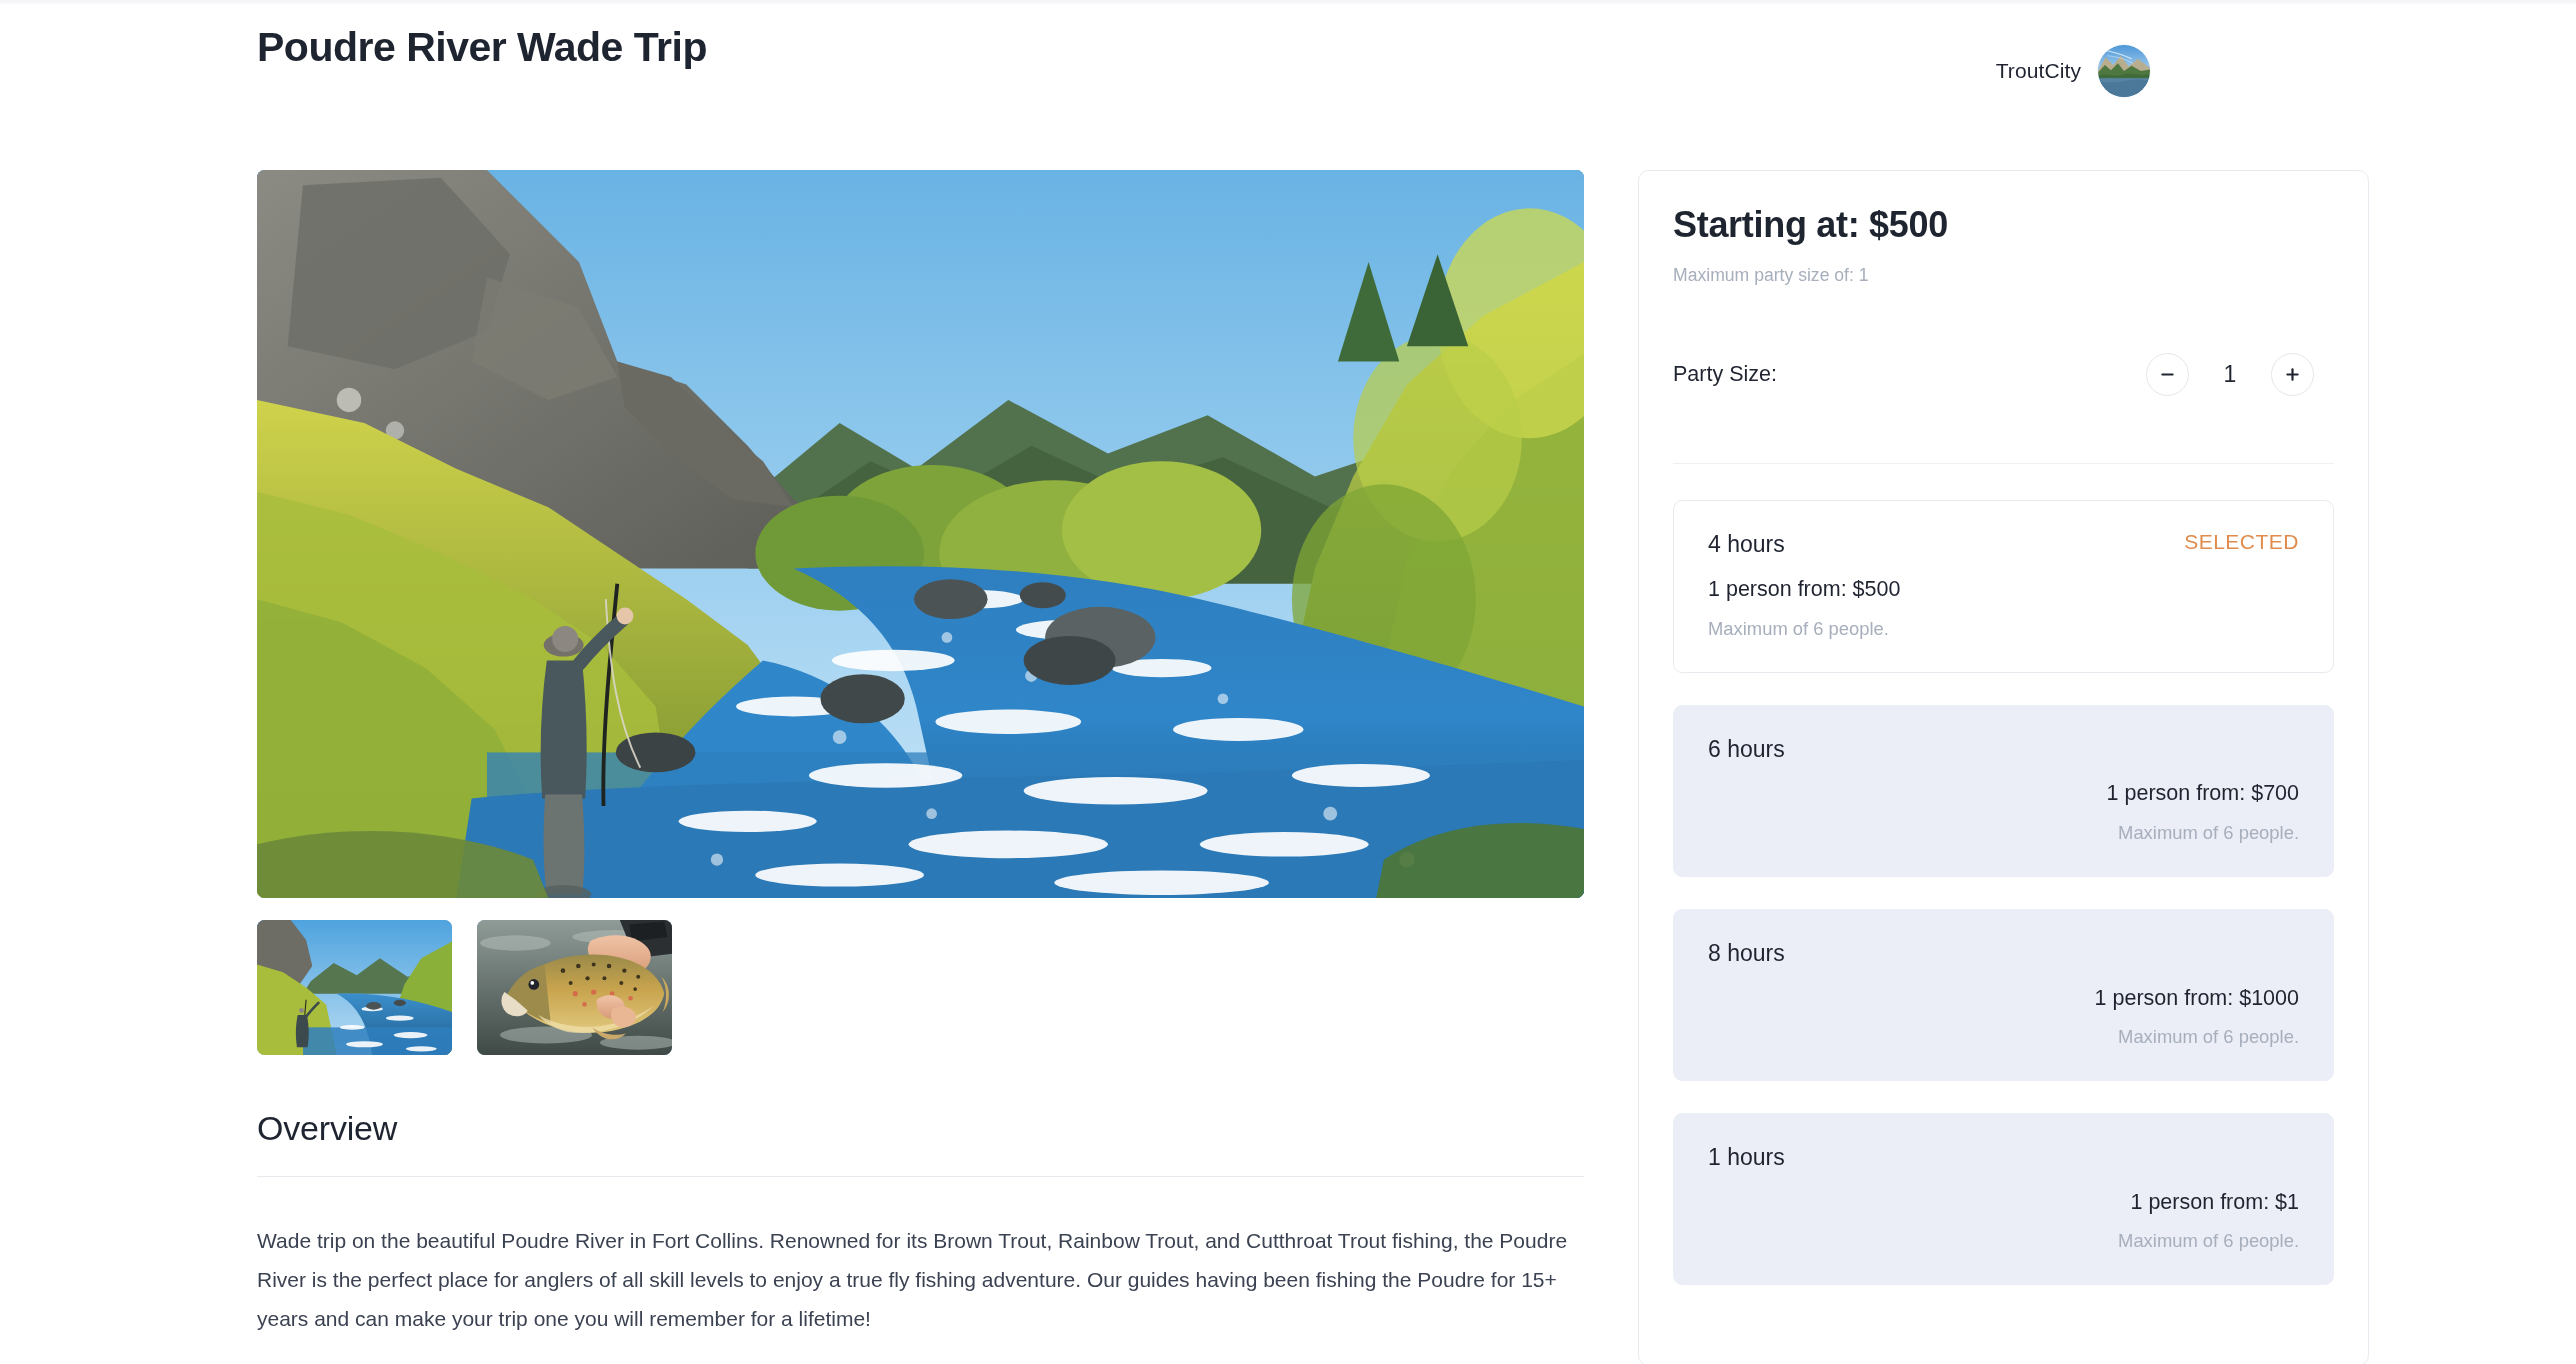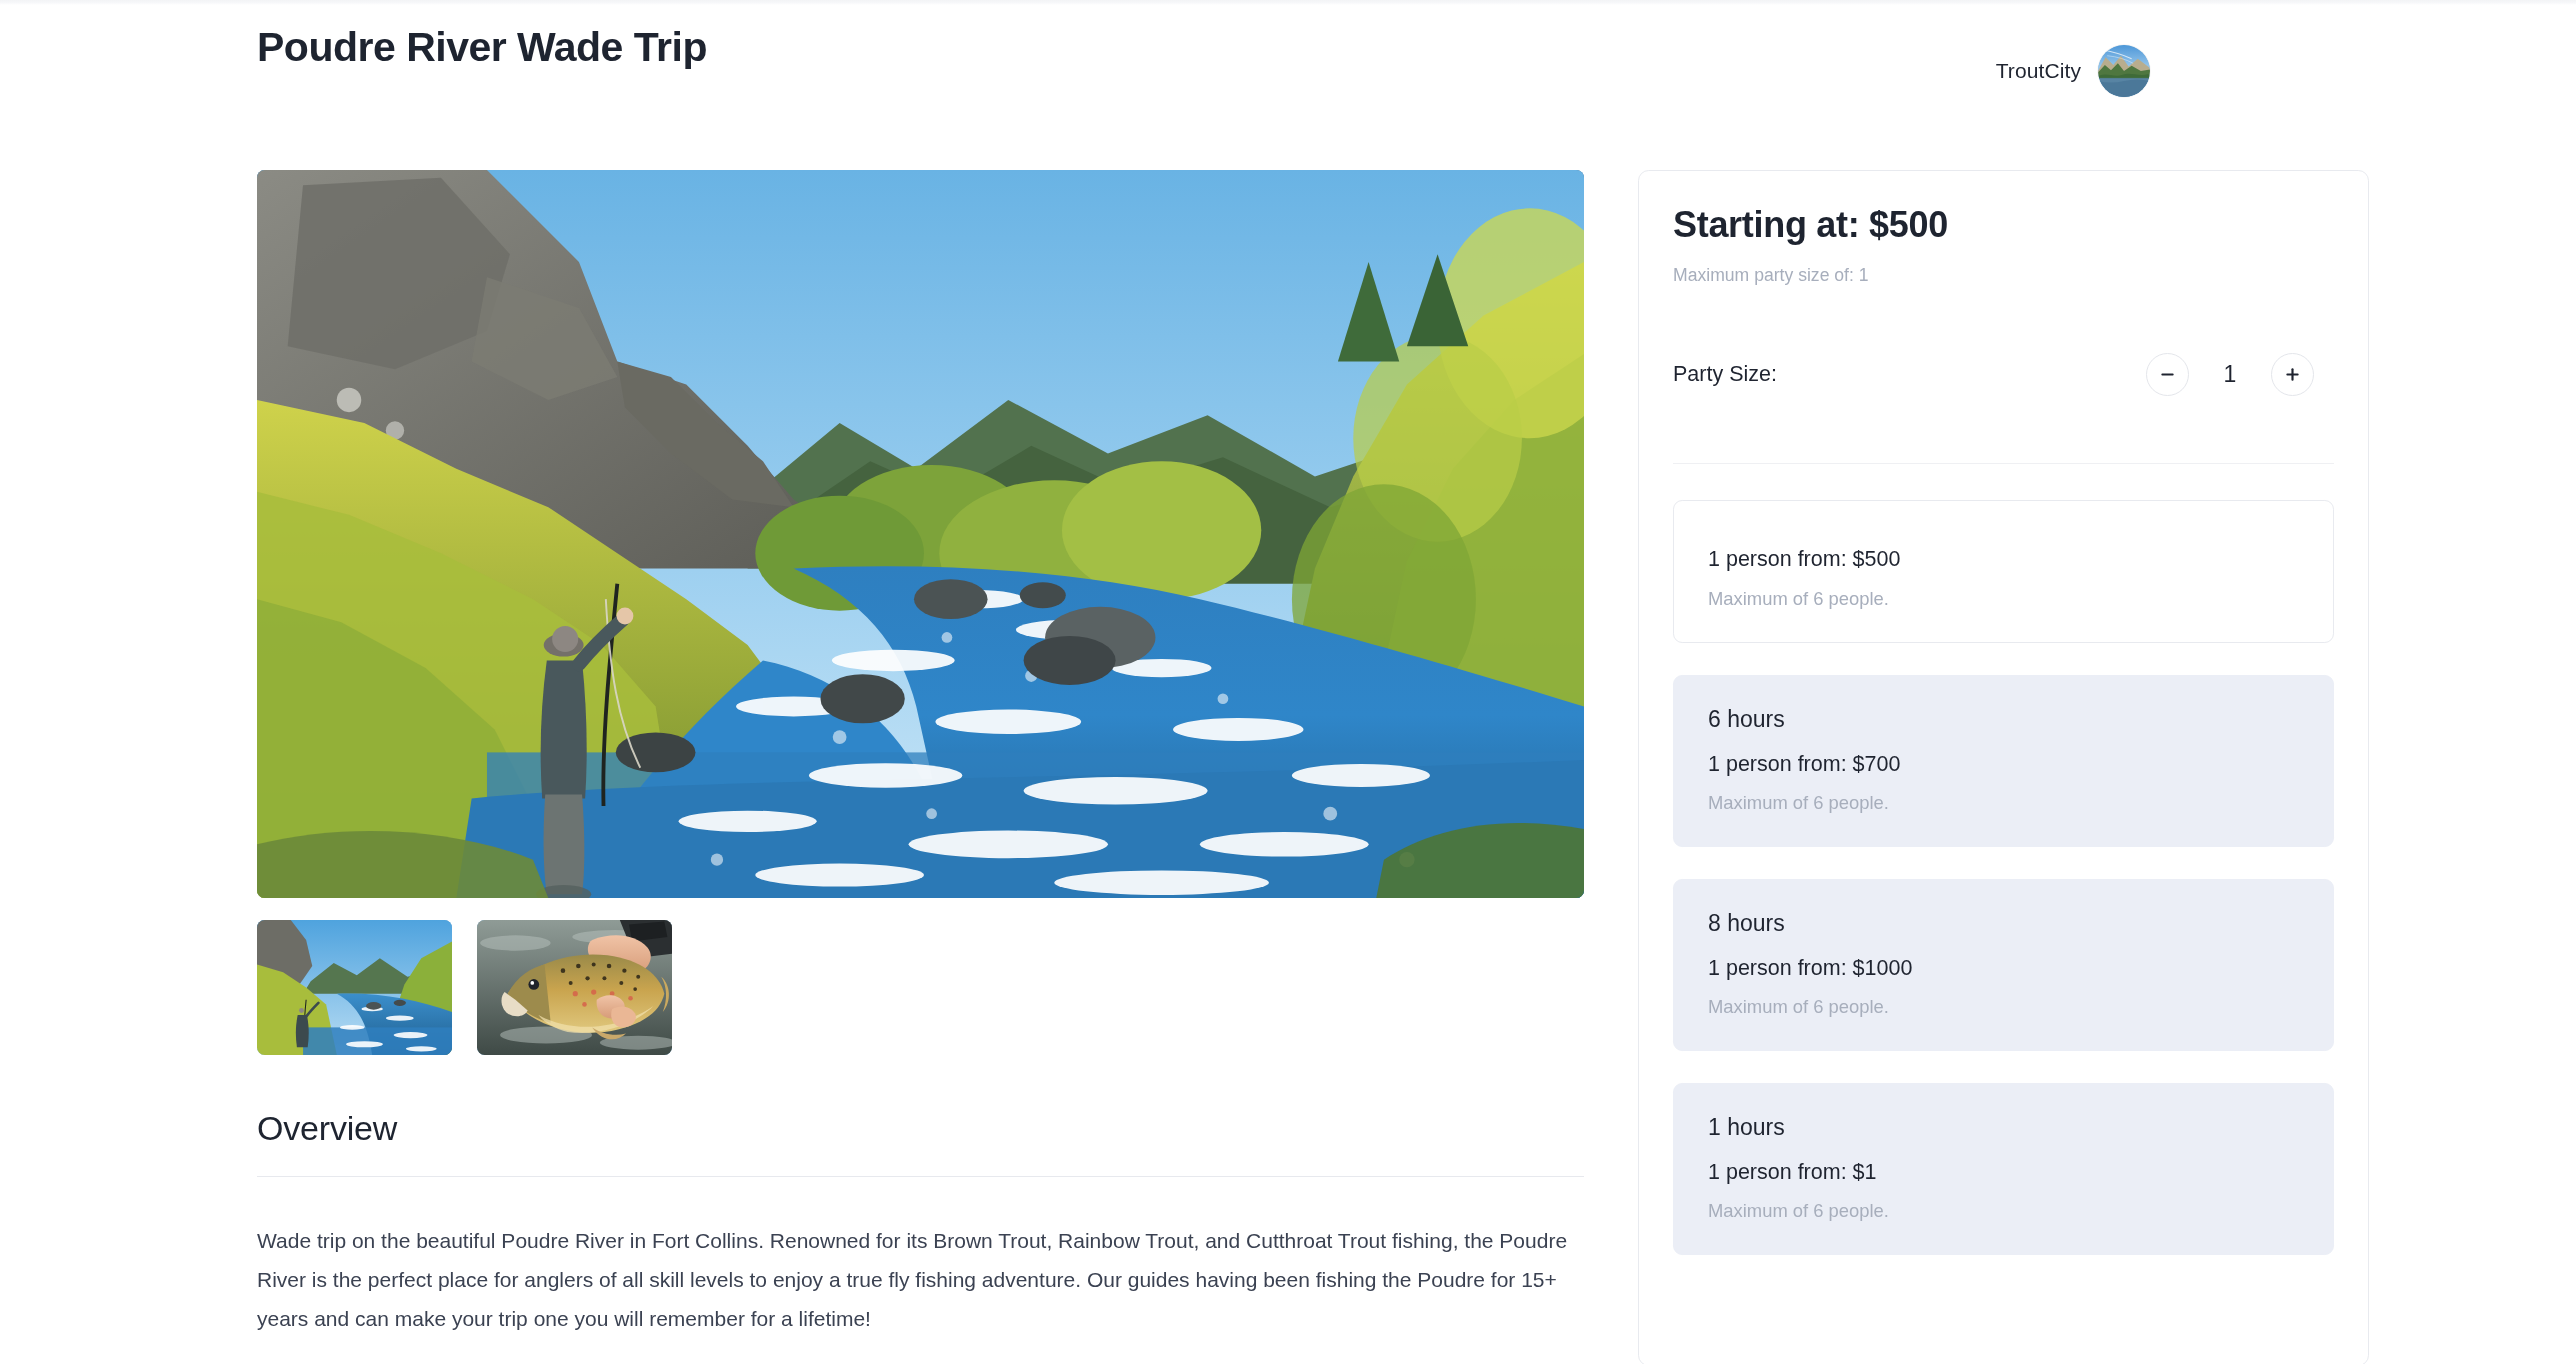--- a/index.html
+++ b/index.html
@@ -223,20 +223,21 @@
     position: relative;
     box-sizing: border-box;
   }
   .option-card.selected {
     background: #ffffff;
     border: 0.8px solid #e8eaef;
   }
   .option-card.unselected {
     background: #ebeef6;
     border: 0.8px solid #ebeef6;
+    text-align: right;
   }
   .option-head {
     display: flex;
     align-items: flex-start;
     justify-content: space-between;
   }
   .option-duration {
     font-size: 23px;
     font-weight: 400;
     color: #1f2430;
@@ -568,20 +569,24 @@
           </button>
         </div>
       </div>
 
       <div class="panel-divider"></div>
 
 
       <div class="options">
 
         <div class="option-card selected">
+          <div class="option-head">
+            <div class="option-duration">4 hours</div>
+            <div class="option-badge">SELECTED</div>
+          </div>
           <div class="option-price">1 person from: $500</div>
           <div class="option-max">Maximum of 6 people.</div>
         </div>
 
         <div class="option-card unselected">
           <div class="option-head">
             <div class="option-duration">6 hours</div>
             <div class="option-badge"></div>
           </div>
           <div class="option-price">1 person from: $700</div>

